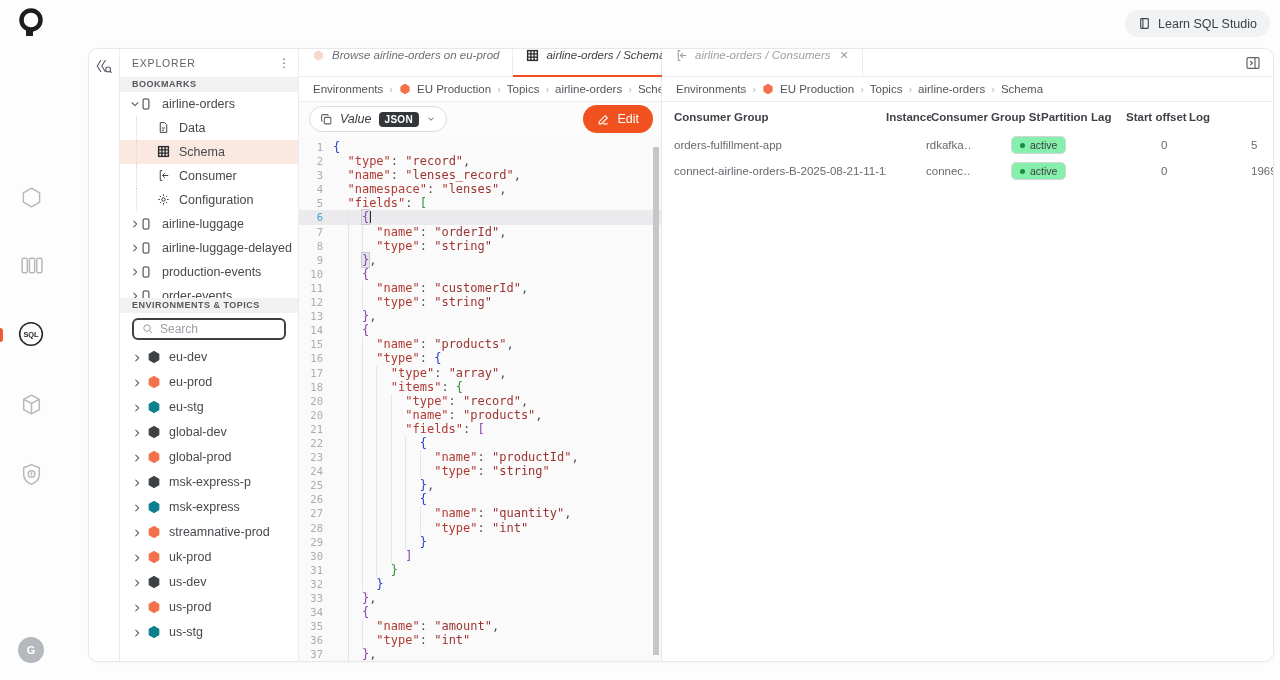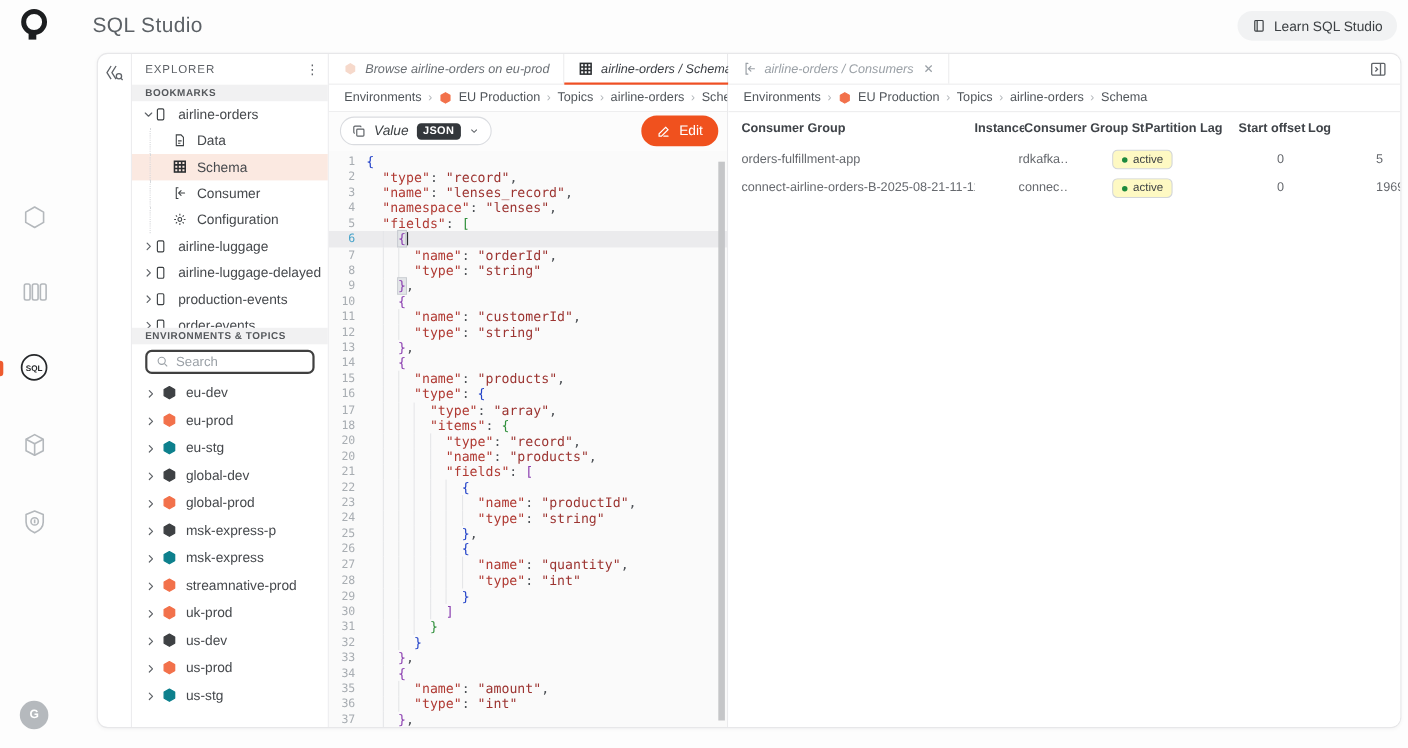--- a/index.html
+++ b/index.html
@@ -56,21 +56,21 @@
   .searchbox input::placeholder { color:#9aa0a6; }
 
   .envlist { position:absolute; left:0; top:296px; width:100%; }
   .erow { position:relative; height:25px; font-size:12.5px; color:#46494d; cursor:pointer; }
   .erow .chev { position:absolute; left:12px; top:8px; }
   .erow .hex { position:absolute; left:27px; top:5px; }
   .erow .elbl { position:absolute; left:49px; top:5px; white-space:nowrap; }
 
   
   .tabbar { position:absolute; left:0; top:0; right:0; height:28px; border-bottom:1px solid #ededee; display:flex; align-items:stretch; }
-  .tab { position:relative; display:flex; align-items:center; gap:7px; padding:0 13px; border-right:1px solid #ededee; cursor:pointer; }
+  .tab { position:relative; display:flex; gap:7px; padding:0 13px; border-right:1px solid #ededee; cursor:pointer; }
   .tab .tlabel { font-style:italic; font-size:11.5px; color:#6a6f74; white-space:nowrap; }
   .tab .tlabel.dark { color:#3a3e43; }
   .tab .tlabel.dim { color:#9aa0a6; }
   .tab .underline { position:absolute; left:0; right:0; bottom:-1px; height:2.5px; background:#f04f23; }
   .tab .closex { font-size:11px; color:#9aa0a6; margin-left:2px; font-style:normal; }
   .tab-plus { width:30px; display:flex; align-items:center; justify-content:center; font-size:15px; color:#5f6368; cursor:pointer; }
   .tab-kebab { width:24px; display:flex; align-items:center; justify-content:center; font-size:12px; color:#5f6368; cursor:pointer; }
   .panel-toggle { position:absolute; right:12px; top:6px; cursor:pointer; }
 
   .breadcrumb { position:absolute; left:0; top:28px; right:0; height:25px; border-bottom:1px solid #ededee;
@@ -103,34 +103,33 @@
   .code-scrollbar { position:absolute; right:2px; top:98px; width:6px; height:508px; background:#c5c6c8; z-index:5; }
 
   
   .consumers-pane { position:absolute; left:573px; top:0; right:0; height:100%; background:#fff; overflow:hidden; }
   .ctable { position:absolute; left:12px; top:53px; right:0; }
   .crow { display:grid; grid-template-columns:212px 45px 110px 50px 35px 63px 39px 26px; align-items:center; }
   .crow.head { height:30px; font-size:11.5px; font-weight:bold; color:#3f4348; }
   .crow.body { height:26px; font-size:11.5px; color:#66696e;gap:40px; }
   .ccell { overflow:hidden; white-space:nowrap; padding-right:6px; }
   .state-badge { display:inline-flex; align-items:center; gap:5px; height:18px; padding:0 8px; border:1px solid #d3d6d9;
-    border-radius:5px; background:#fef9c3; font-size:10.5px; color:#3c4043; }
+    border-radius:5px; background:#86efac; font-size:10.5px; color:#3c4043; }
   .state-badge .dot { width:5px; height:5px; border-radius:50%; background:#1d8a3d; }
 </style>
 </head>
 <body>
 
 <div class="topbar">
   <div class="logo">
     <svg width="28" height="30" viewBox="0 0 28 30">
       <circle cx="14" cy="13" r="9.5" fill="none" stroke="#1c1e20" stroke-width="4.5"></circle>
       <rect x="9" y="22" width="7" height="7" fill="#1c1e20"></rect>
     </svg>
   </div>
-  <div class="app-title">SQL Studio</div>
   <div class="learn-btn">
     <span>
       <svg width="13" height="13" viewBox="0 0 24 24" fill="none" stroke="#3c4043" stroke-width="2">
         <rect x="5" y="3" width="14" height="18" rx="1.5"></rect>
           <line x1="9" y1="3" x2="9" y2="21"></line>
       </svg>
     </span>
     <span>Learn SQL Studio</span>
   </div>
 </div>

